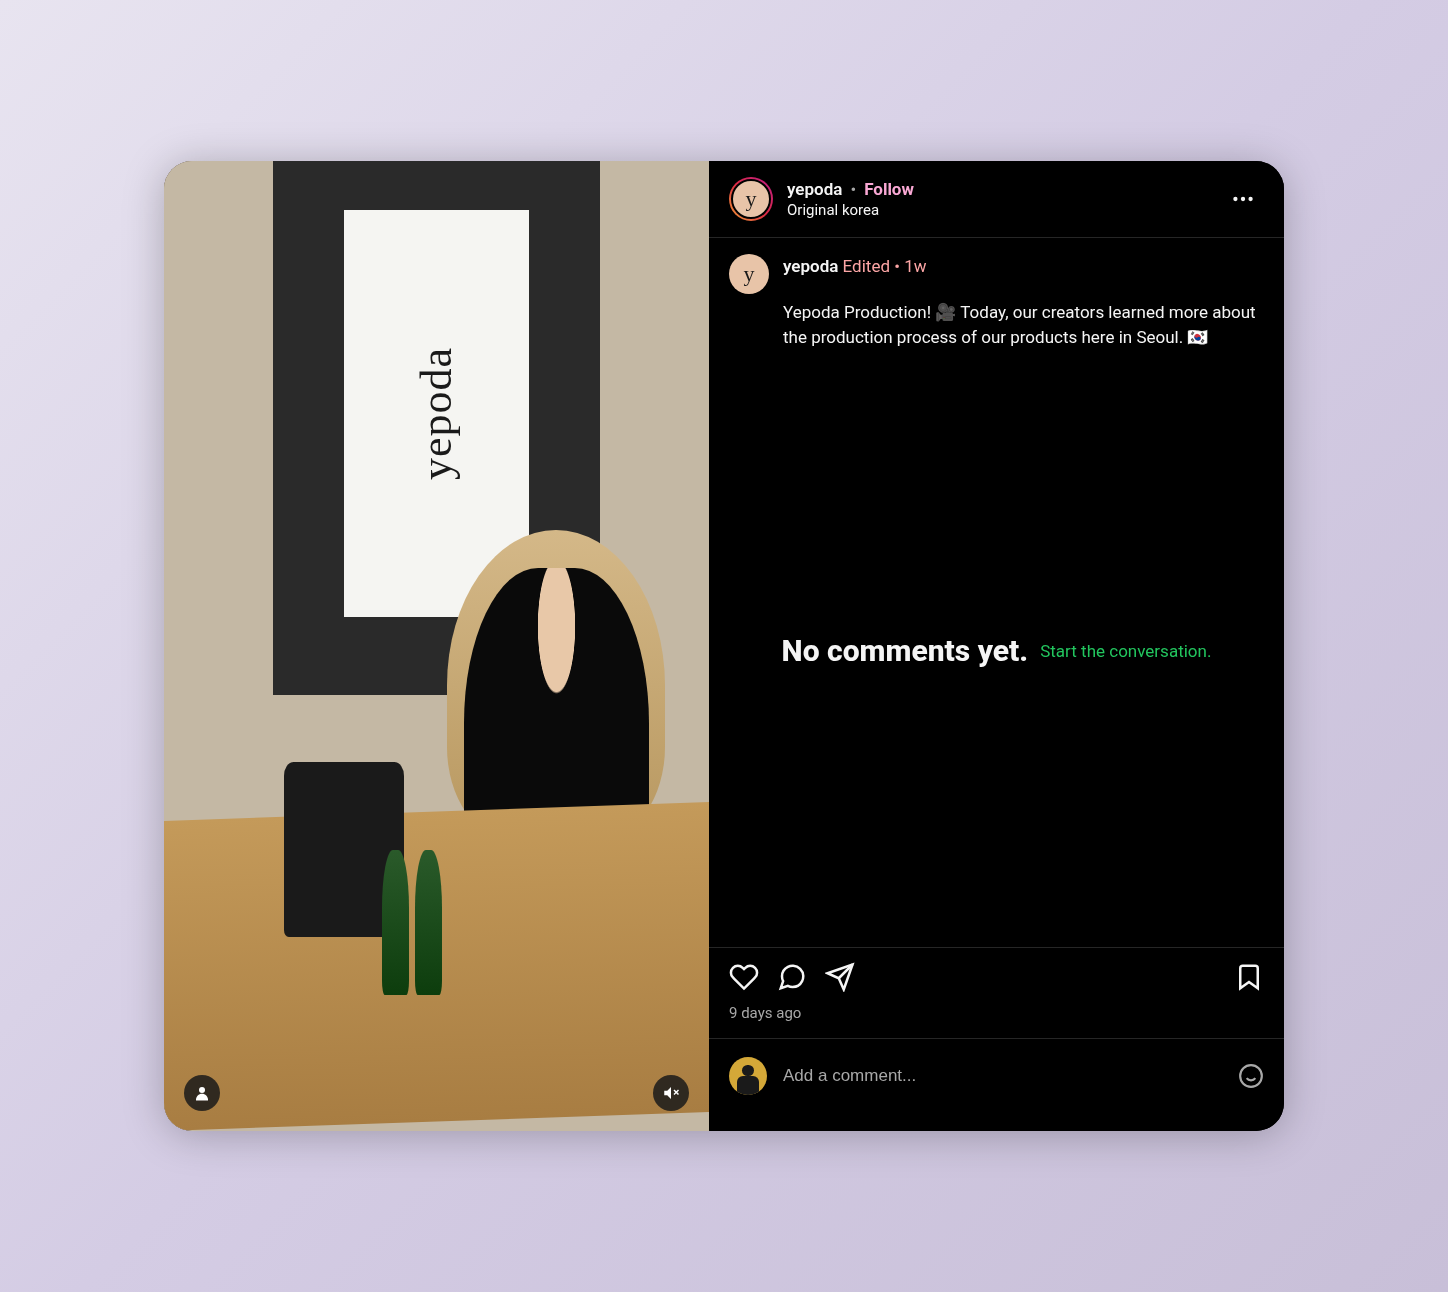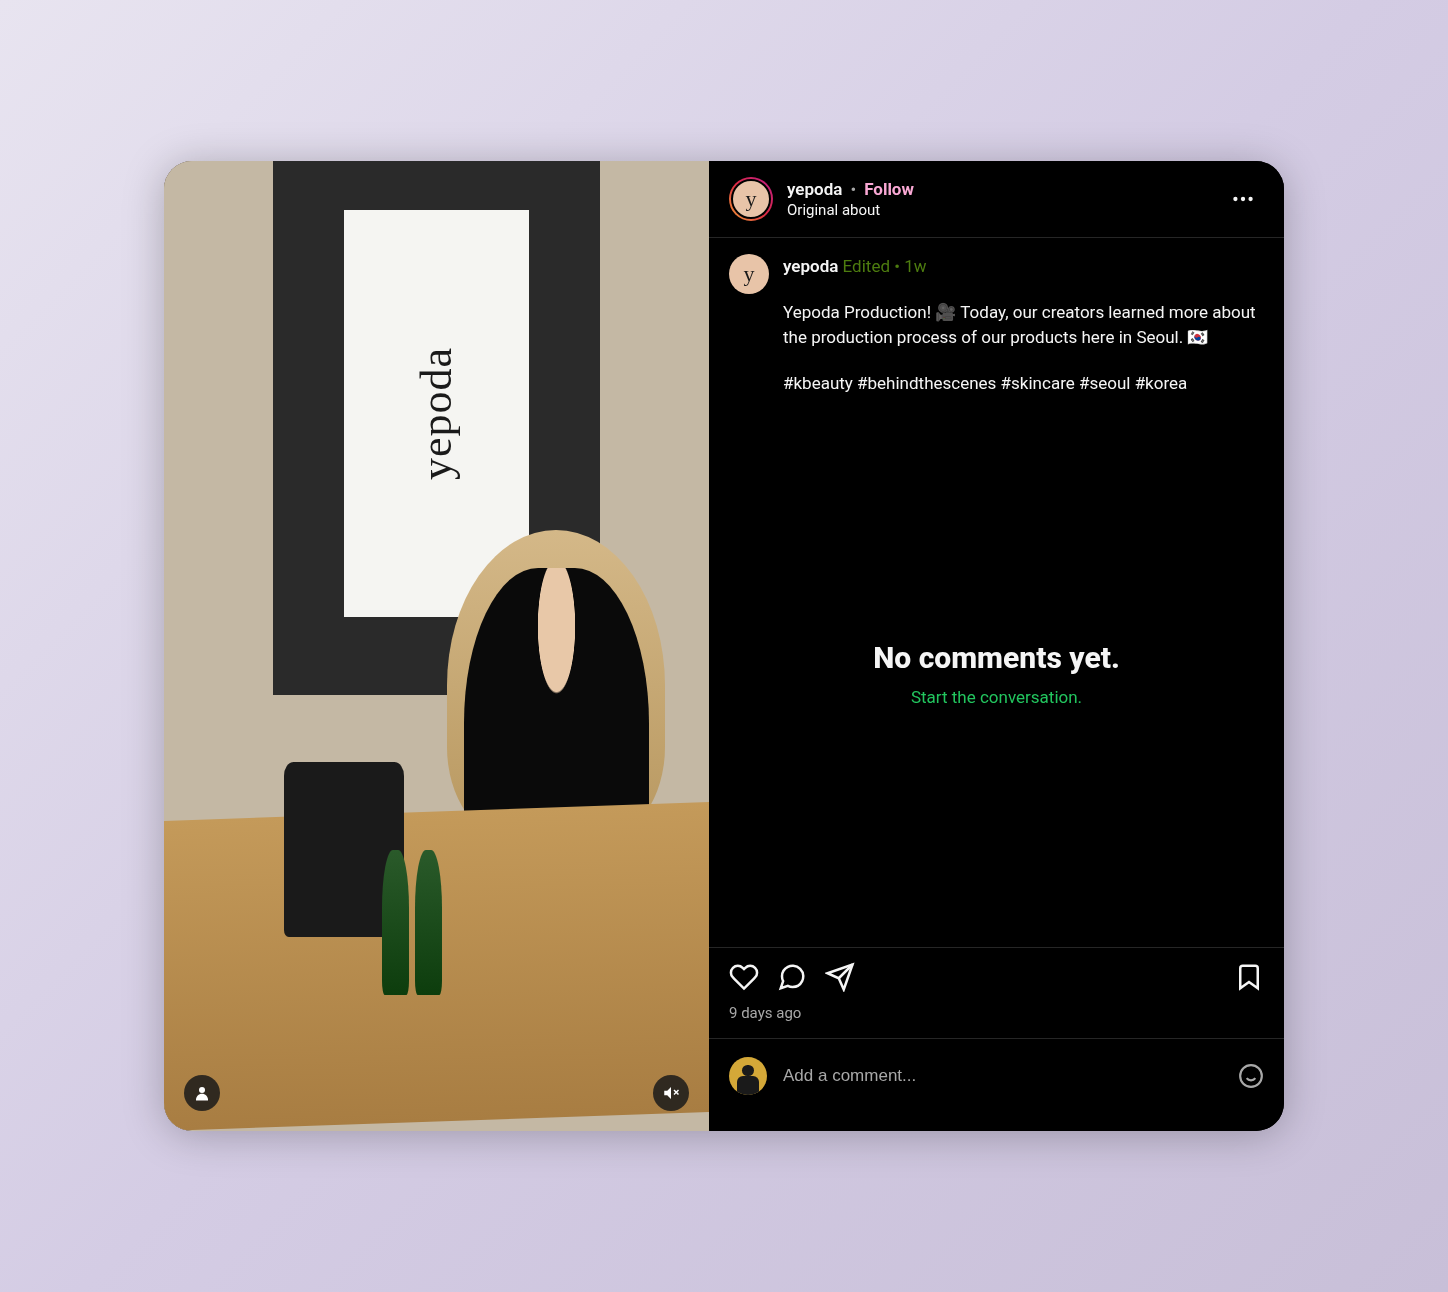--- a/index.html
+++ b/index.html
@@ -79,26 +79,26 @@
     .username { font-weight:600; color:#f5f5f5; }
     .dot-sep { color:#a8a8a8; }
     .follow-link { color:#f9a8d4; font-weight:700; }
     .audio-line { font-size:15px; color:#f5f5f5; }
     .more-btn { color:#f5f5f5; padding:8px; cursor:pointer; }
     .caption-block {
       display:flex; gap:14px;
       padding: 16px 20px 4px 20px;
     }
     .caption-text { font-size:17px; line-height:1.5; color:#f5f5f5; }
-    .caption-meta { color:#4d7c0f; font-size:17px;margin-top:47px; }
+    .caption-meta { color:#fca5a5; font-size:17px;margin-top:47px; }
     .caption-user { font-weight:600; }
     .caption-body { margin-top:20px; }
     .comments-area {
       flex:1;
-      display:flex; flex-direction:column; align-items:center; justify-content:center;
+      display:flex; flex-direction:row; align-items:center; justify-content:center;
       gap:12px;
       border-bottom: 1px solid #262626;
       padding: 20px;
       text-align: right;
     }
     .no-comments-title { font-size:30px; font-weight:800; color:#f5f5f5; }
     .no-comments-sub { font-size:17px; color:#22c55e; }
     .actions-row {
       display:flex; align-items:center; gap:18px;
       padding: 14px 20px 8px 20px;
@@ -171,40 +171,39 @@
     <div class="header">
       <div class="avatar-ring">
         <div class="avatar">y</div>
       </div>
       <div class="header-text">
         <div class="header-line1">
           <span class="username">yepoda</span>
           <span class="dot-sep">•</span>
           <span class="follow-link">Follow</span>
         </div>
-        <div class="audio-line">Original about</div>
+        <div class="audio-line">Original korea</div>
       </div>
       <div class="more-btn">
         <svg width="26" height="26" viewBox="0 0 24 24" fill="#f5f5f5">
             <circle cx="5" cy="12" r="2"></circle>
             <circle cx="12" cy="12" r="2"></circle>
             <circle cx="19" cy="12" r="2"></circle>
           </svg>
       </div>
     </div>
 
     <div class="caption-block">
       <div class="avatar" style="flex-shrink:0">y</div>
       <div class="caption-text">
         <span class="caption-user">yepoda</span>
         <span class="caption-meta">Edited</span>
         <span class="caption-meta"> • </span>
         <span class="caption-meta">1w</span>
         <div class="caption-body">Yepoda Production! 🎥 Today, our creators learned more about the production process of our products here in Seoul. 🇰🇷</div>
-        <div class="caption-body">#kbeauty #behindthescenes #skincare #seoul #korea</div>
       </div>
     </div>
 
     <div class="comments-area">
       <div class="no-comments-title">No comments yet.</div>
       <div class="no-comments-sub">Start the conversation.</div>
     </div>
 
     <div class="actions-row">
       <span class="action-icon">

